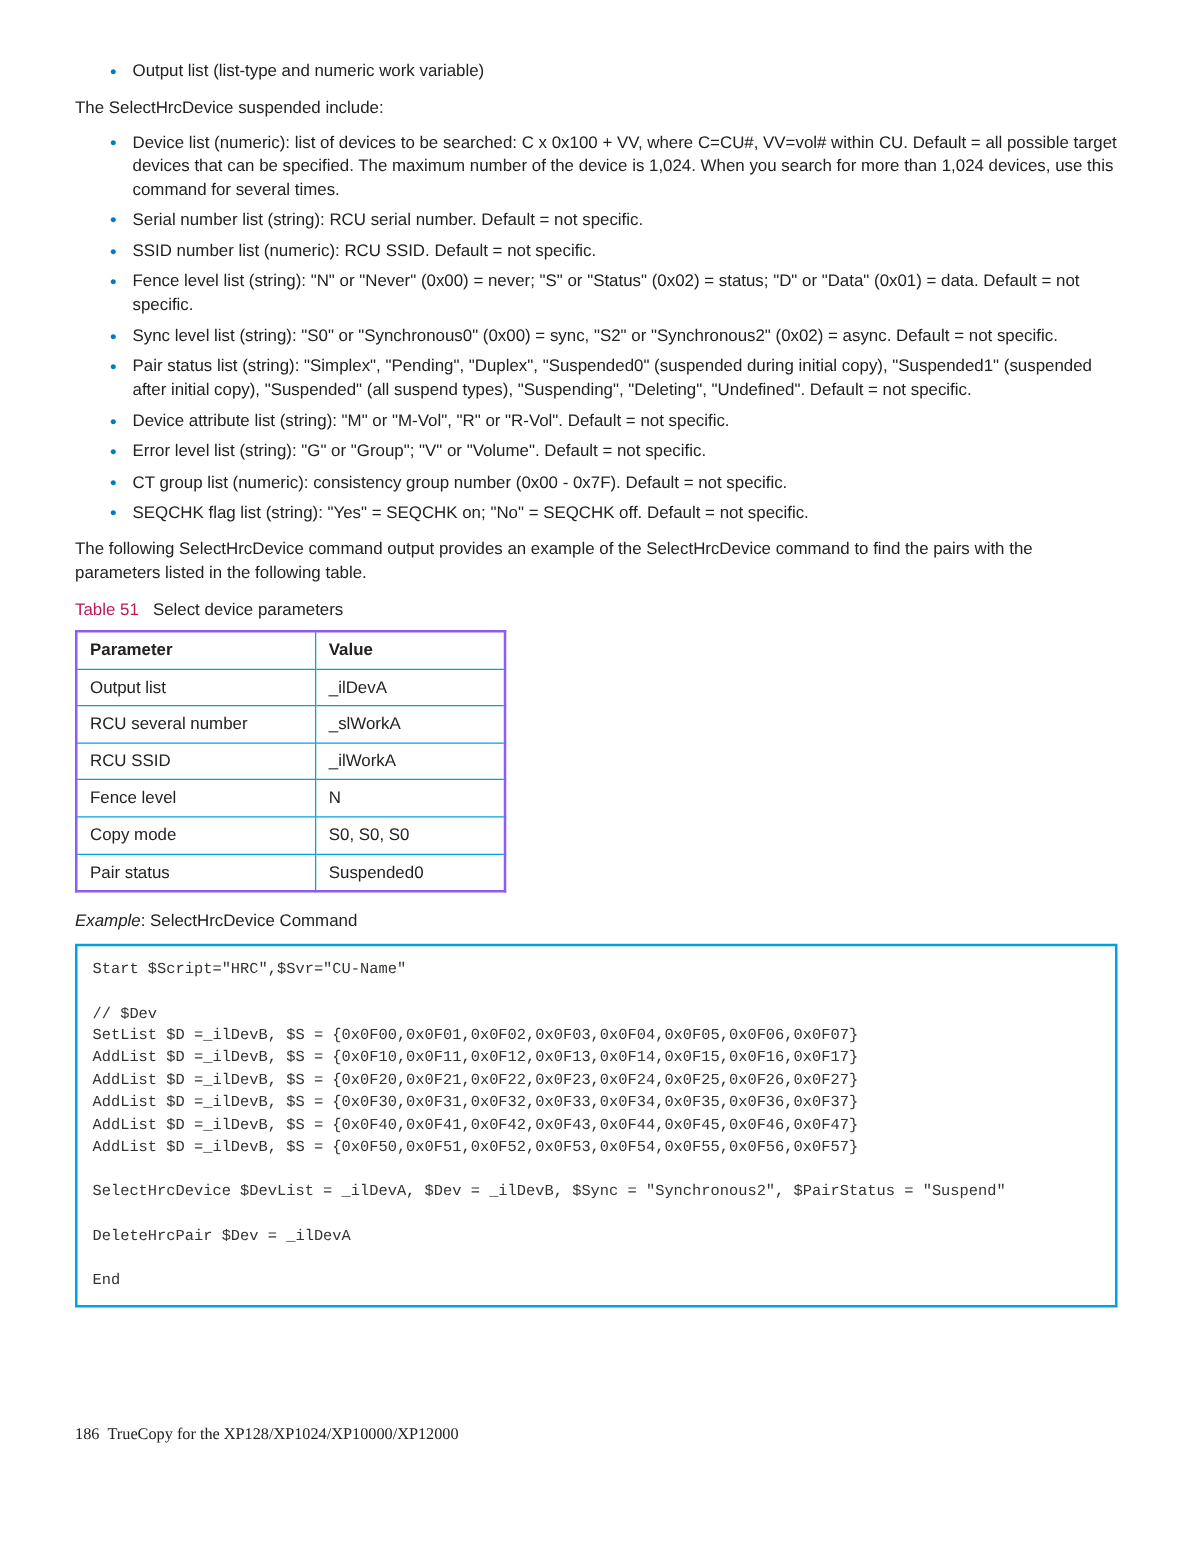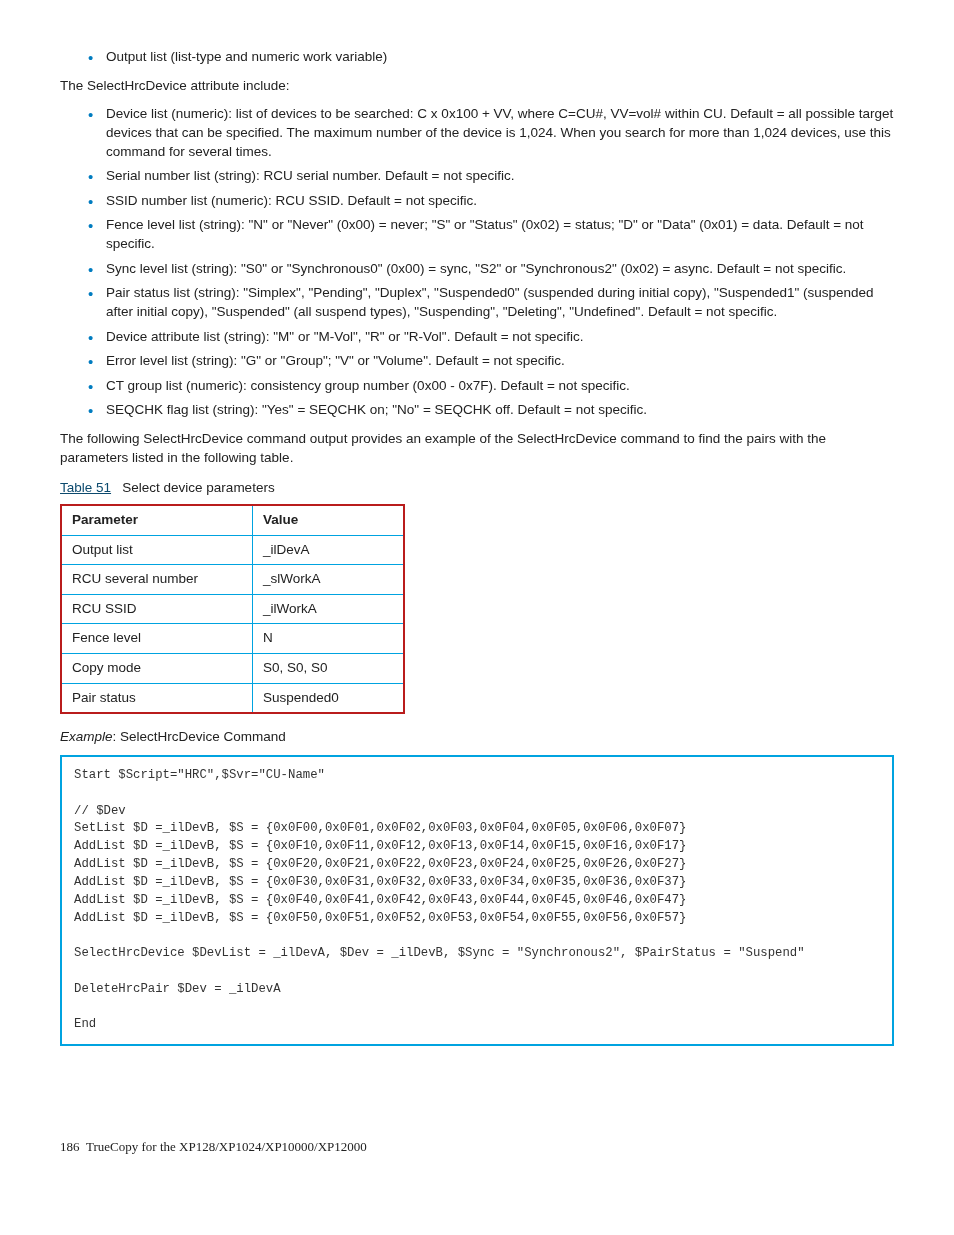--- a/index.html
+++ b/index.html
@@ -30,24 +30,24 @@
     color: #007cc0;
     font-size: 15px;
   }
   p.body {
     margin: 6px 0 10px 0;
   }
   .table-caption {
     margin: 12px 0 6px 0;
     font-size: 13.5px;
   }
-  .table-caption .tlabel { color: #0c4a6e; text-decoration: underline; }
+  .table-caption .tlabel { color: #be185d; }
   table.params {
     border-collapse: collapse;
-    border: 2px solid #b91c1c;
+    border: 2px solid #8b5cf6;
     margin-bottom: 14px;
   }
   table.params th, table.params td {
     border: 1px solid #00a3e0;
     padding: 5px 10px;
     text-align: left;
     font-size: 13.5px;
     font-weight: normal;
   }
   table.params th {
@@ -73,21 +73,21 @@
     font-family: Liberation Serif, serif;
   }
 </style>
 </head>
 <body>
 
 <ul class="bullets" id="bullets-top">
     <li>Output list (list-type and numeric work variable)</li>
   </ul>
 
-<p class="body">The SelectHrcDevice attribute include:</p>
+<p class="body">The SelectHrcDevice suspended include:</p>
 
 <ul class="bullets" id="bullets-main">
     <li>Device list (numeric): list of devices to be searched: C x 0x100 + VV, where C=CU#, VV=vol# within CU. Default = all possible target devices that can be specified. The maximum number of the device is 1,024. When you search for more than 1,024 devices, use this command for several times.</li>
     <li>Serial number list (string): RCU serial number. Default = not specific.</li>
     <li>SSID number list (numeric): RCU SSID. Default = not specific.</li>
     <li>Fence level list (string): "N" or "Never" (0x00) = never; "S" or "Status" (0x02) = status; "D" or "Data" (0x01) = data. Default = not specific.</li>
     <li>Sync level list (string): "S0" or "Synchronous0" (0x00) = sync, "S2" or "Synchronous2" (0x02) = async. Default = not specific.</li>
     <li>Pair status list (string): "Simplex", "Pending", "Duplex", "Suspended0" (suspended during initial copy), "Suspended1" (suspended after initial copy), "Suspended" (all suspend types), "Suspending", "Deleting", "Undefined". Default = not specific.</li>
     <li>Device attribute list (string): "M" or "M-Vol", "R" or "R-Vol". Default = not specific.</li>
     <li>Error level list (string): "G" or "Group"; "V" or "Volume". Default = not specific.</li>

